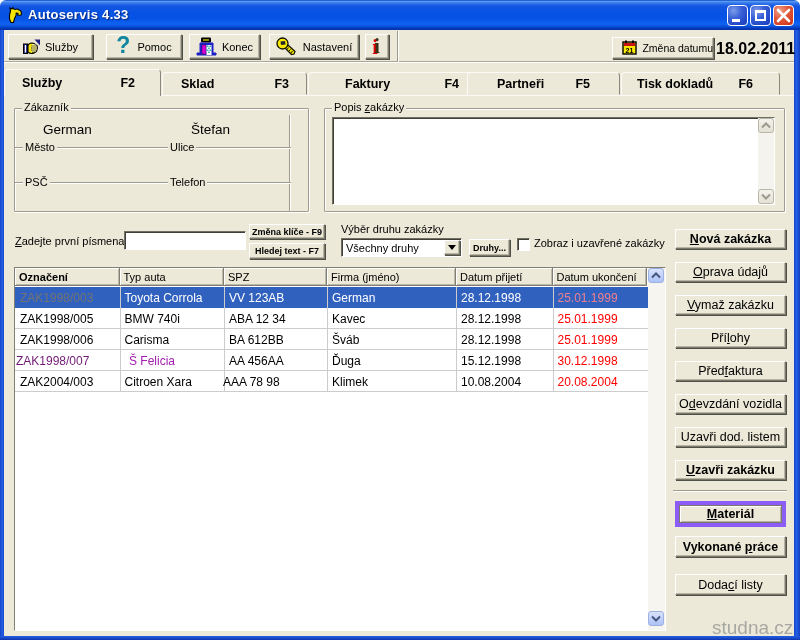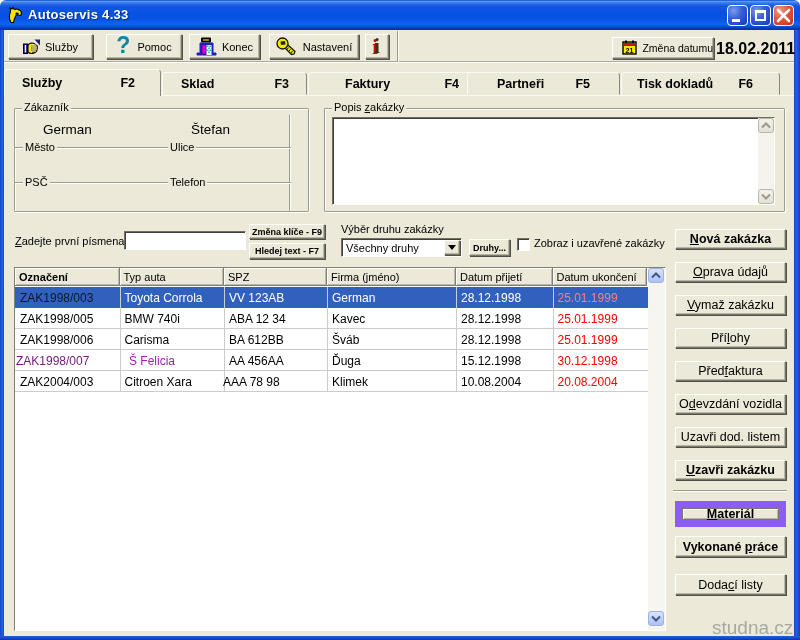--- a/index.html
+++ b/index.html
@@ -223,21 +223,21 @@
     <div class="hcell" style="left:441px;width:96.5px;">Datum přijetí</div>
     <div class="hcell" style="left:537.5px;width:94.5px;">Datum ukončení</div>
   </div>
 <div class="abs" id="tbodyarea">
     <div class="abs" style="left:15px;top:287px;width:633px;height:21px;background:#3161BE;"></div>
     <div class="gridv" style="left:119.5px;top:287px;height:104px;"></div>
     <div class="gridv" style="left:224px;top:287px;height:104px;"></div>
     <div class="gridv" style="left:327px;top:287px;height:104px;"></div>
     <div class="gridv" style="left:456px;top:287px;height:104px;"></div>
     <div class="gridv" style="left:552.5px;top:287px;height:104px;"></div>
-    <div class="cell" style="left:15px;top:287px;width:104.5px;color:#0f172a;">ZAK1998/003</div>
+    <div class="cell" style="left:15px;top:287px;width:104.5px;color:#737373;">ZAK1998/003</div>
     <div class="cell" style="left:119.5px;top:287px;width:104.5px;color:#fff;">Toyota Corrola</div>
     <div class="cell" style="left:224px;top:287px;width:103px;color:#fff;">VV 123AB</div>
     <div class="cell" style="left:327px;top:287px;width:129px;color:#fff;">German</div>
     <div class="cell" style="left:456px;top:287px;width:96.5px;color:#fff;">28.12.1998</div>
     <div class="cell" style="left:552.5px;top:287px;width:94.5px;color:#F0808E;">25.01.1999</div>
     <div class="cell" style="left:15px;top:308px;width:104.5px;color:#000;">ZAK1998/005</div>
     <div class="cell" style="left:119.5px;top:308px;width:104.5px;color:#000;">BMW 740i</div>
     <div class="cell" style="left:224px;top:308px;width:103px;color:#000;">ABA 12 34</div>
     <div class="cell" style="left:327px;top:308px;width:129px;color:#000;">Kavec</div>
     <div class="cell" style="left:456px;top:308px;width:96.5px;color:#000;">28.12.1998</div>
@@ -297,21 +297,21 @@
 <div class="abs rbtn" style="top:394px;">
     <span>O<span style="text-decoration:underline">d</span>evzdání vozidla</span>
   </div>
 <div class="abs rbtn" style="top:427px;">
     <span>Uzavři dod. listem</span>
   </div>
 <div class="abs rbtn rbold" style="top:460px;">
     <span><span style="text-decoration:underline">U</span>zavři zakázku</span>
   </div>
 <div class="abs eline" style="left:673px;top:490px;width:114px;"></div>
-<div class="abs rbtn rbold" style="top:501px;height:26px;border:7px solid #8b5cf6;box-shadow:inset 0 0 0 1px #7A7868, inset 1px 1px 0 1px #FFFFFF, inset -2px -2px 0 #B8B4A4;">
+<div class="abs rbtn rbold" style="top:501px;height:26px;border:4px solid #8b5cf6;box-shadow:inset 0 0 0 1px #7A7868, inset 1px 1px 0 1px #FFFFFF, inset -2px -2px 0 #B8B4A4;">
     <span><span style="text-decoration:underline">M</span>ateriál</span>
   </div>
 <div class="abs rbtn rbold" style="top:536px;height:21px;">
     <span>Vykonané <span style="text-decoration:underline">p</span>ráce</span>
   </div>
 <div class="abs rbtn" style="top:574px;height:21px;">
     <span>Doda<span style="text-decoration:underline">c</span>í listy</span>
   </div>
 
 <div class="abs" style="left:712px;top:617px;font-size:19px;color:#A8A8A2;">studna.cz</div>

